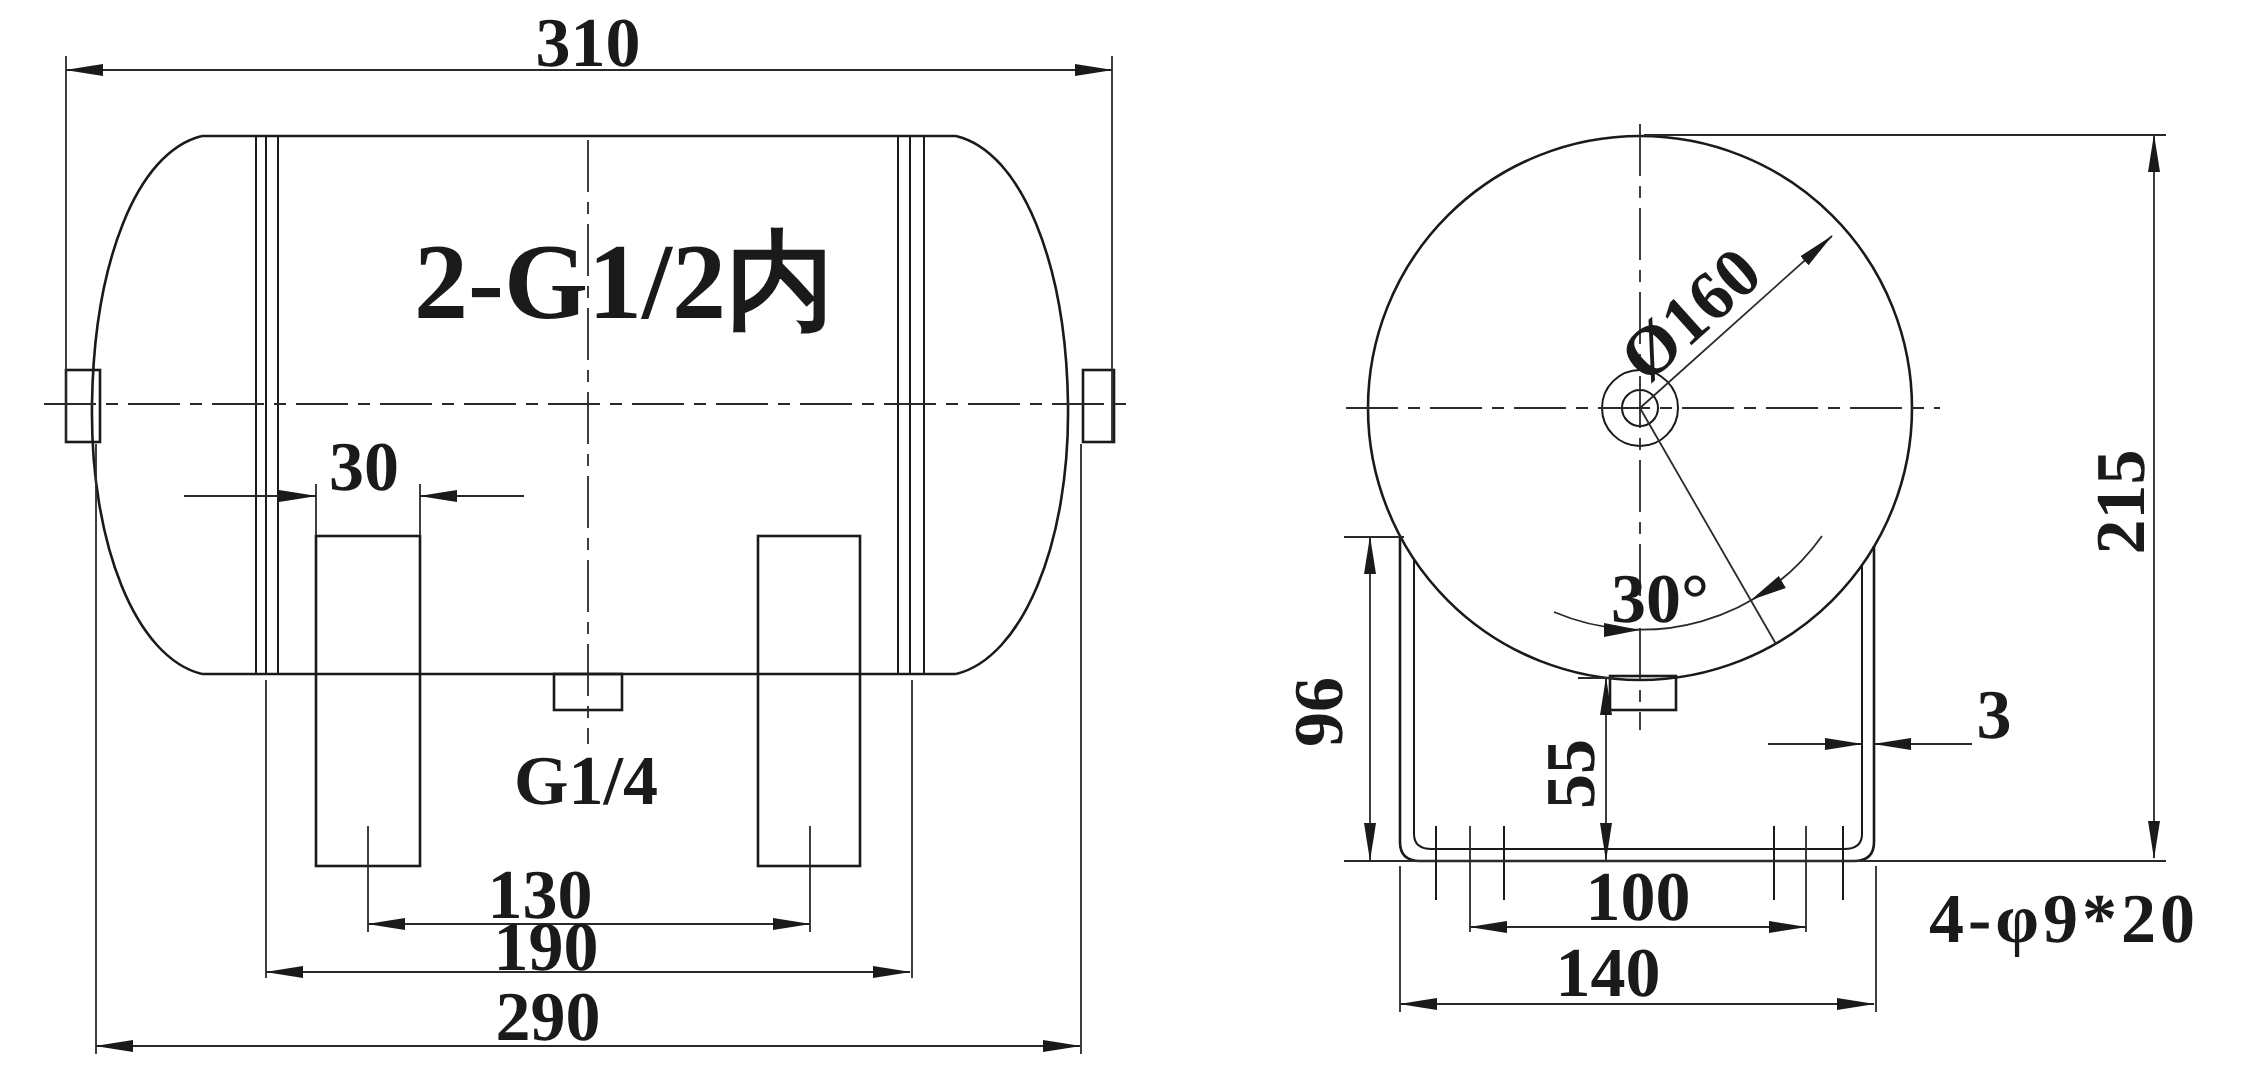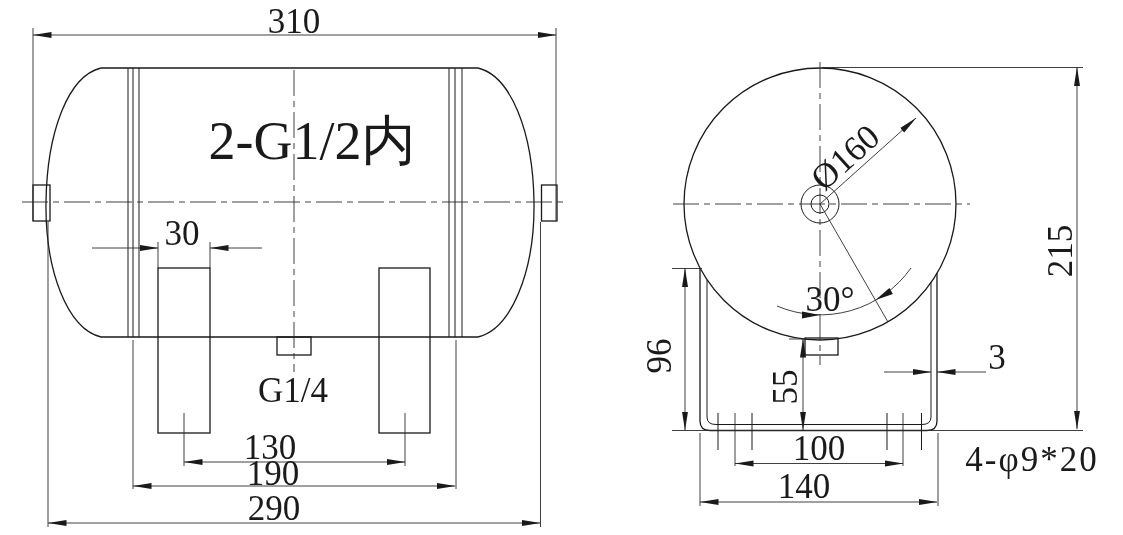--- a/index.html
+++ b/index.html
@@ -2,20 +2,21 @@
 <html><head>
 <meta charset="utf-8">
 <style>
   html,body{margin:0;padding:0;background:#ffffff;}
   .sheet{
     position:relative;
     width:1123px;height:535px;
     background:#ffffff;
     font-family:"Liberation Serif","DejaVu Serif",serif;
     overflow:hidden;
+    font-weight:bold;
   }
   svg{display:block;}
   .ol{stroke:#1a1a1a;stroke-width:1.3;fill:none;}          
   .th{stroke:#1a1a1a;stroke-width:1;fill:none;}            
   .dl{stroke:#2a2a2a;stroke-width:0.9;fill:none;}          
   .cl{stroke:#2a2a2a;stroke-width:0.9;fill:none;stroke-dasharray:26 5 6 5;} 
   .t{fill:#1a1a1a;font-family:"Liberation Serif","DejaVu Serif",serif;}
   .arrfill{fill:#1a1a1a;}
 </style>
 </head>

